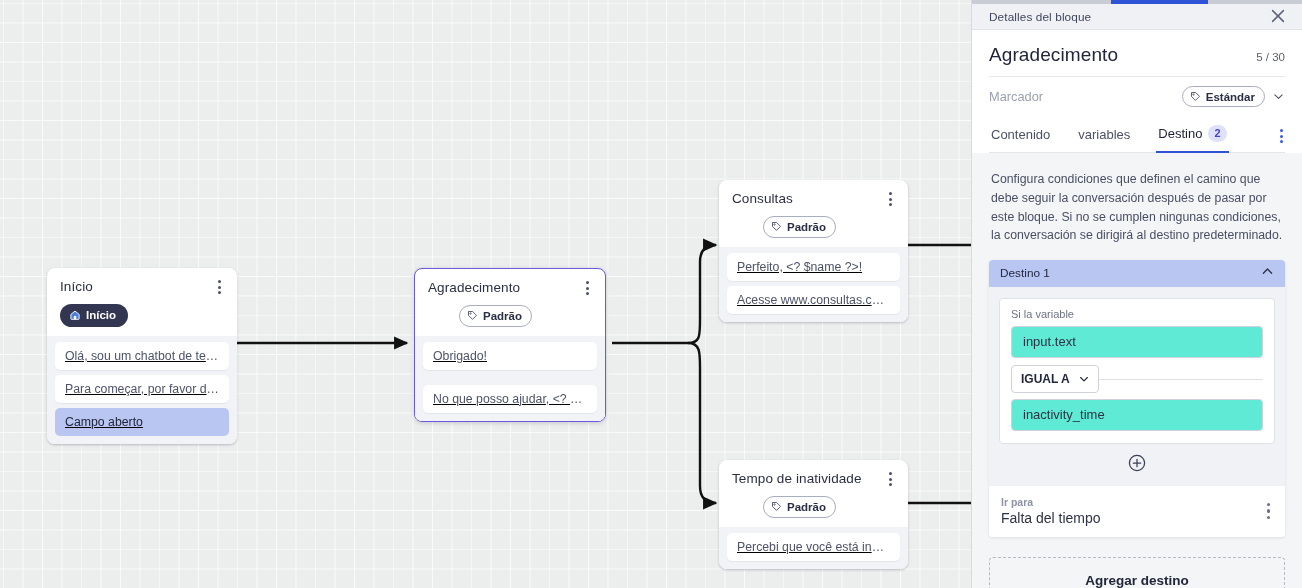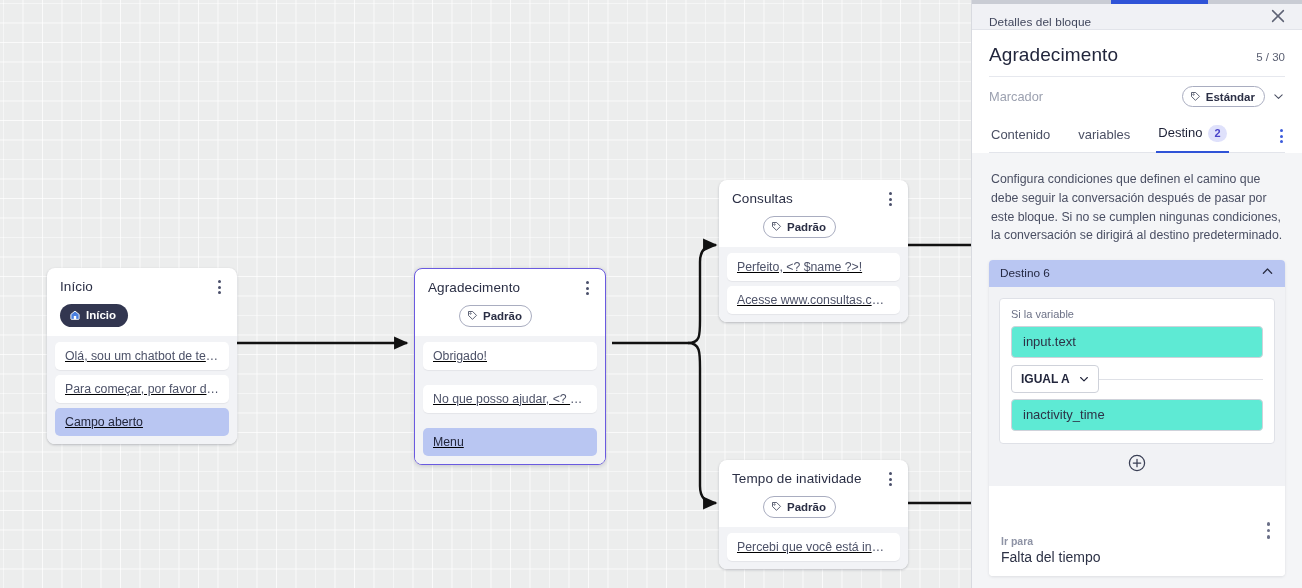--- a/index.html
+++ b/index.html
@@ -154,21 +154,21 @@
     position: absolute;
     left: 139px; top: 0;
     width: 97px; height: 4px;
     background: #2f53d7;
   }
   .panel-titlebar {
     height: 30px;
     background: #f0f1f5;
     border-bottom: 1px solid #e2e4ea;
     display: flex;
-    align-items: flex-end;
+    align-items: center;
     padding: 4px 12px 0 17px;
     box-sizing: border-box;
     position: relative;
   }
   .panel-titlebar-text {
     font-size: 11.8px;
     color: #40465c;
     letter-spacing: 0.1px;
   }
   .close-x {
@@ -218,21 +218,21 @@
     gap: 24px;
     border-bottom: 1px solid #e3e5eb;
     padding-top: 4px;
     position: relative;
   }
   .tab {
     font-size: 13px;
     color: #4b5064;
     padding: 5px 2px 9px 2px;
     cursor: pointer;
-    display: flex; align-items: flex-start; gap: 6px;
+    display: flex; align-items: center; gap: 6px;
     border-bottom: 2px solid transparent;
     margin-bottom: -1px;
   }
   .tab.active {
     color: #1d2136;
     font-weight: 500;
     border-bottom: 2px solid #2f53d7;
   }
   .tab-badge {
     background: #dfe1fb;
@@ -354,21 +354,20 @@
     padding: 10px 12px 11px 12px;
     display: flex;
     align-items: center;
     justify-content: space-between;
   }
   .goto-label {
     font-size: 10.5px;
     color: #8e93a5;
     font-weight: 700;
     margin-bottom: 2px;
-    margin-top: 39px;
   }
   .goto-value {
     font-size: 14px;
     color: #2d3246;
   }
   .goto-kebab {
     display: flex; flex-direction: column; gap: 3px; align-items: center;
     cursor: pointer; padding: 3px;
   }
   .goto-kebab i {
@@ -455,21 +454,20 @@
               <path d="M2.2 2.2 H8.2 L13.8 7.8 L8 13.6 L2.2 8 Z" stroke="#3c4157" stroke-width="1.2" fill="none" stroke-linejoin="round"></path>
               <circle cx="5.1" cy="5.1" r="1.05" stroke="#3c4157" stroke-width="1"></circle>
             </svg>
             <span>Padrão</span>
           </span>
         </div>
       </div>
       <div class="node-body">
         <div class="msg">Obrigado!</div>
         <div class="msg">No que posso ajudar, &lt;? $name ...</div>
-        <div class="msg accent">Menu</div>
       </div>
     </div>
 
     <div class="node" style="left:719px; top:180px; width:189px;">
       <div class="node-head">
         <div class="node-title">Consultas</div>
         <div class="node-kebab">
             <i></i>
             <i></i>
             <i></i>
@@ -569,21 +567,21 @@
             <i></i>
           </div>
       </div>
     </div>
 
     <div class="panel-scroll">
       <div class="desc">Configura condiciones que definen el camino que debe seguir la conversación después de pasar por este bloque. Si no se cumplen ningunas condiciones, la conversación se dirigirá al destino predeterminado.</div>
 
       <div class="dest-card">
         <div class="dest-header">
-          <span class="dest-header-title">Destino 6</span>
+          <span class="dest-header-title">Destino 1</span>
           <span>
             <svg width="15" height="15" viewBox="0 0 16 16" fill="none">
               <path d="M3.6 9.8 L8 5.4 L12.4 9.8" stroke="#2b2f45" stroke-width="1.4" stroke-linecap="round" stroke-linejoin="round"></path>
             </svg>
           </span>
         </div>
 
         <div class="dest-body">
           <div class="cond-box">
             <div class="cond-label">Si la variable</div>

